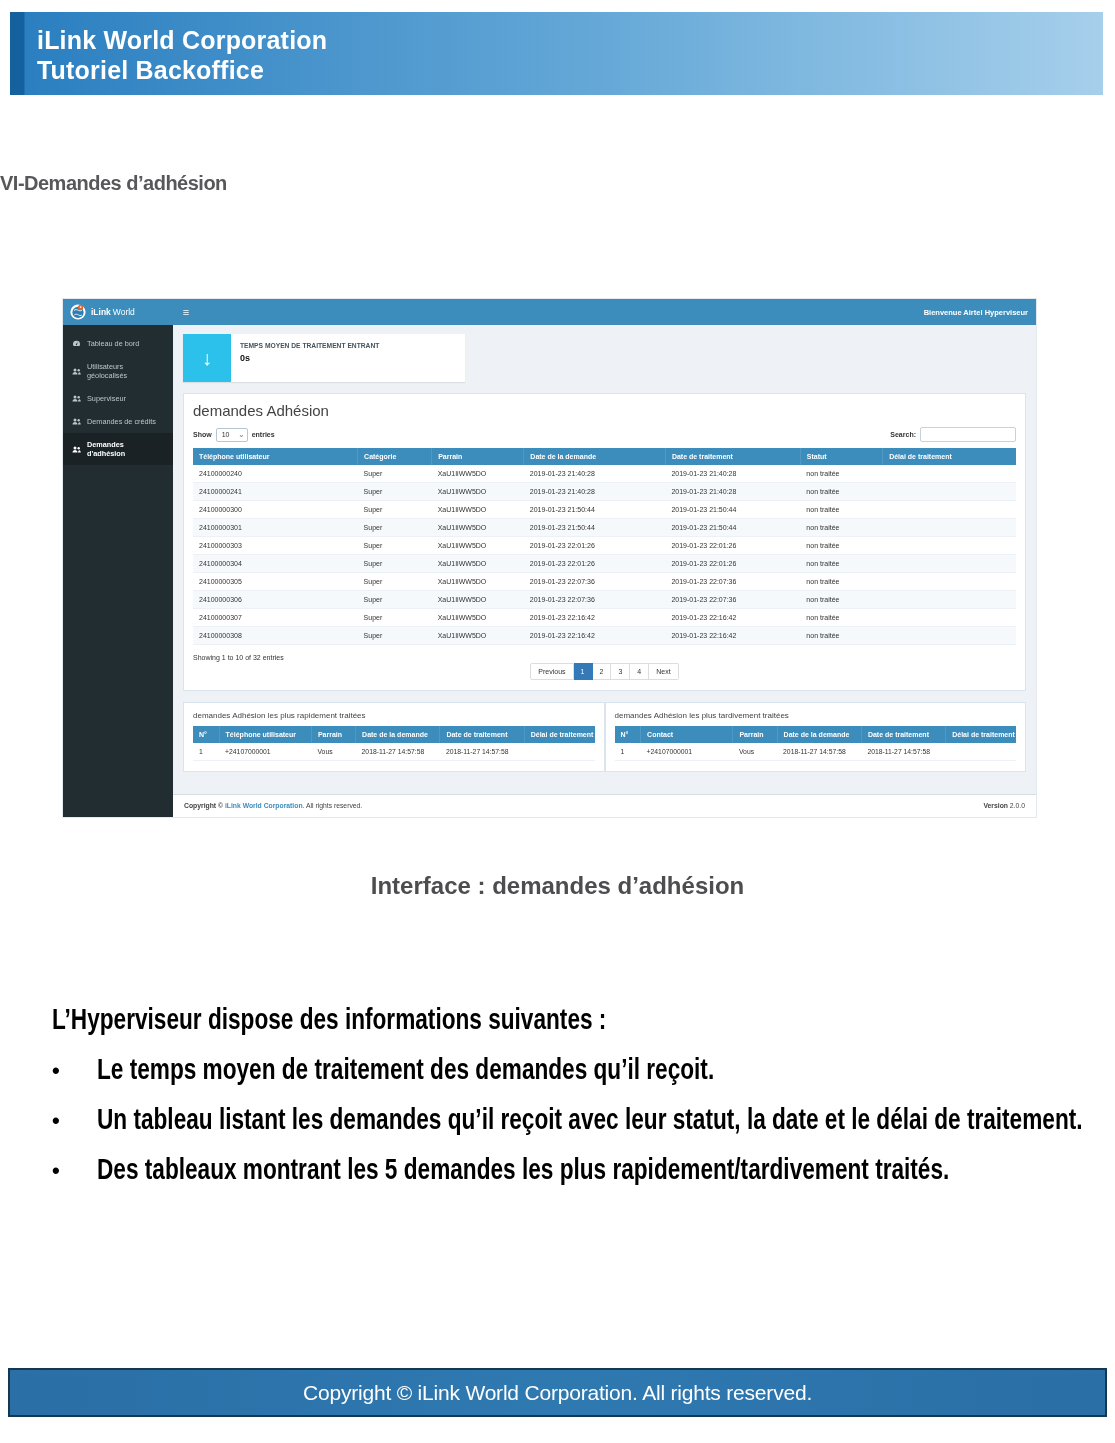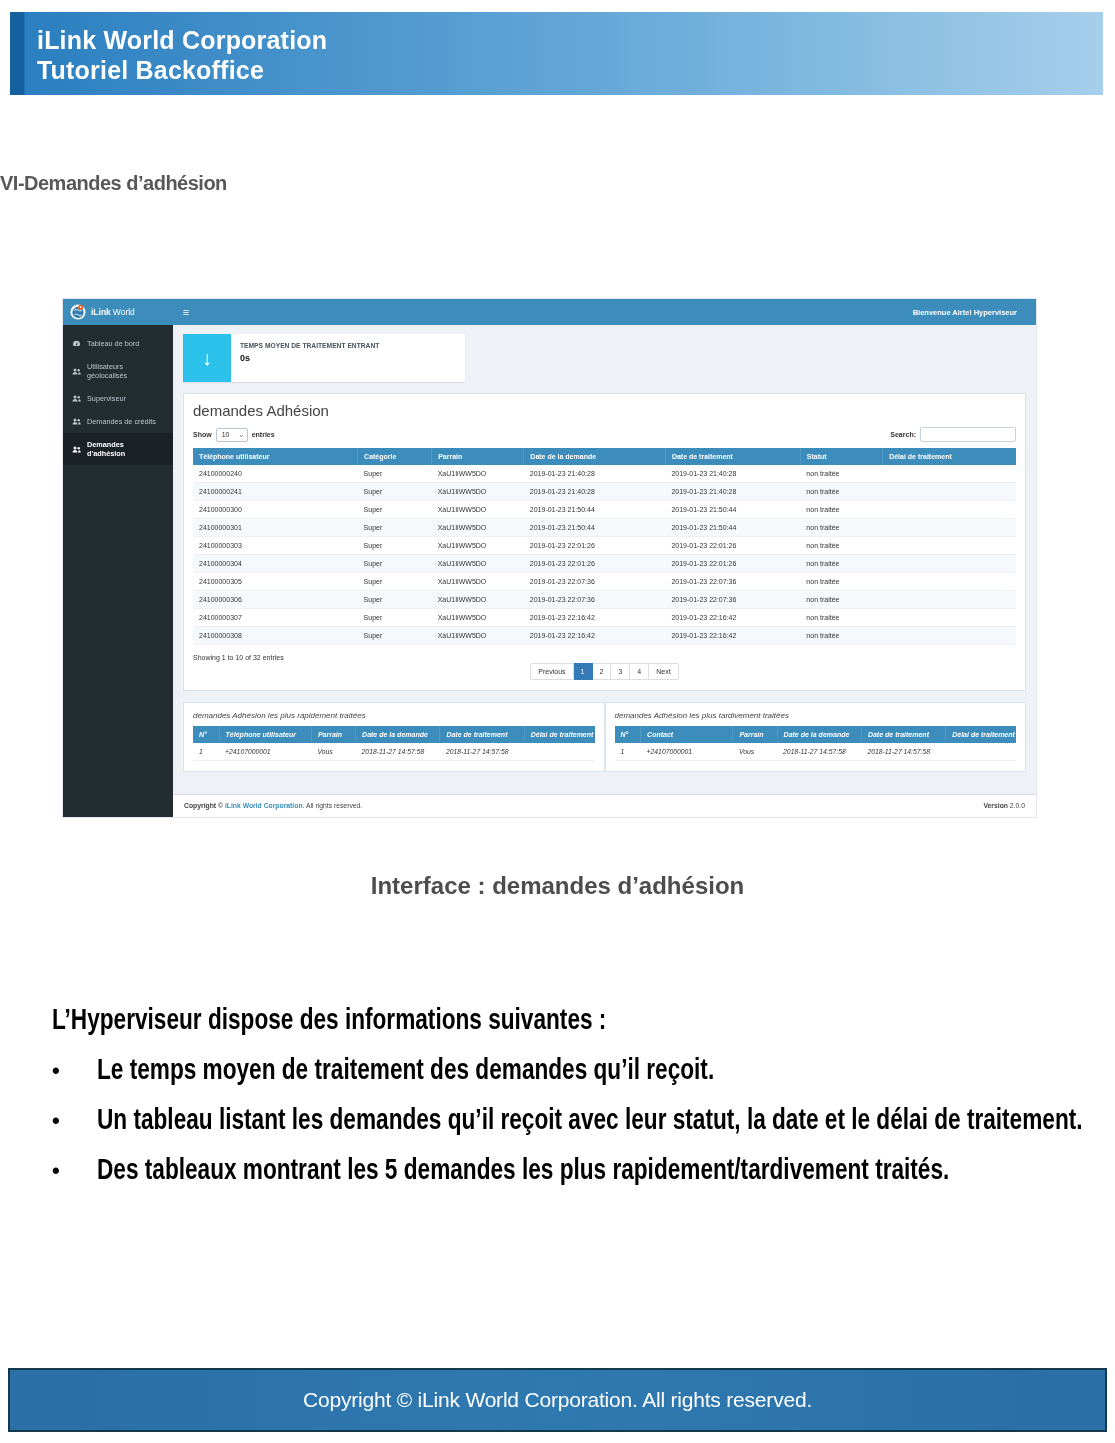--- a/index.html
+++ b/index.html
@@ -20,37 +20,37 @@
 
   .doc-caption { position:absolute; top:872px; left:0; width:100%; text-align:center;
     font-size:24px; font-weight:bold; color:#4d4d4f; }
 
   .info-block { position:absolute; top:1003px; left:52px; width:1010px; color:#000; }
   .cond { display:inline-block; transform:scaleX(.78); transform-origin:0 50%; white-space:nowrap; }
   .info-intro { font-size:29px; font-weight:bold; }
   .bullet-row { margin-top:17px; font-size:29px; font-weight:bold; display:flex; }
   .bullet-row .bullet { width:45px; flex:0 0 45px; font-size:22px; padding-top:5px; }
 
-  .doc-footer { position:absolute; left:8px; top:1368px; width:1099px; height:64px;
+  .doc-footer { position:absolute; left:8px; top:1368px; width:1099px; height:49px;
     background:linear-gradient(90deg,#2a6fa6,#2f79b1 50%,#2a6fa6);
     border:2px solid #14384f; display:flex; align-items:center; justify-content:center;
     color:#fff; font-size:21px; letter-spacing:-.2px; }
 
   
   .app { position:absolute; left:62px; top:298px; width:975px; height:520px;
     border:1px solid #e2e8ee; display:flex; flex-direction:column; background:#eef2f7;
     font-size:7px; color:#333; }
   .app-topbar { height:26px; flex:0 0 26px; background:#3c8dbc; display:flex; align-items:stretch; }
   .brand { width:110px; flex:0 0 110px; display:flex; align-items:center; gap:5px; padding-left:7px; color:#fff; }
   .brand-bold { font-weight:bold; font-size:8.5px; }
   .brand-rest { font-size:8.5px; font-weight:300; }
   .hamburger { width:26px; display:flex; align-items:center; justify-content:center;
     color:#fff; font-size:11px; cursor:pointer; }
   .topbar-spacer { flex:1; }
-  .welcome { display:flex; align-items:center; padding-right:19px; color:#fff; font-weight:bold; font-size:7.5px; }
+  .welcome { display:flex; align-items:center; padding-right:8px; color:#fff; font-weight:bold; font-size:7.5px; }
 
   .app-body { flex:1; display:flex; min-height:0; }
   .sidebar { width:110px; flex:0 0 110px; background:#222d32; padding-top:7px; }
   .side-item { display:flex; align-items:center; gap:6px; padding:7px 9px; color:#b8c7ce; font-size:7.3px; cursor:pointer; }
   .side-item svg { flex:0 0 9px; }
   .side-item.active { background:#1a2226; color:#fff; font-weight:bold; }
 
   .app-main { flex:1; background:#eef2f7; padding:9px 10px; display:flex; flex-direction:column; min-width:0; }
 
   .stat-card { width:282px; height:48px; background:#fff; display:flex; box-shadow:0 1px 1px rgba(0,0,0,.08); }
@@ -85,21 +85,21 @@
 
   .summary { font-size:7px; color:#333; margin-top:9px; }
   .pager-wrap { text-align:center; margin-top:2px; }
   .pager { display:inline-flex; }
   .page-btn { display:inline-block; border:1px solid #ddd; border-left:none; background:#fff;
     color:#333; font-size:7px; padding:4px 7px; cursor:pointer; }
   .page-btn.first { border-left:1px solid #ddd; border-radius:2px 0 0 2px; }
   .page-btn.last { border-radius:0 2px 2px 0; }
   .page-btn.active { background:#337ab7; border-color:#337ab7; color:#fff; }
 
-  .bottom-row { display:flex; gap:0; margin-top:11px;font-style:italic; }
+  .bottom-row { display:flex; gap:0; margin-top:11px; }
   .panel.small { flex:1; margin-top:0; }
   .panel.small .panel-title { font-size:8px; }
   .panel.small table.grid td { font-size:6.8px; }
   .sgrid col.s1{width:6.5%} .sgrid col.s2{width:23%} .sgrid col.s3{width:11%}
   .sgrid col.s4{width:21%} .sgrid col.s5{width:21%} .sgrid col.s6{width:17.5%}
 
   .main-spacer { flex:1; }
   .app-footer { background:#fff; border-top:1px solid #d6dde4; margin:0 -10px -9px;
     padding:7px 11px 8px; display:flex; justify-content:space-between; font-size:6.8px; color:#444; }
   .app-footer .b { font-weight:bold; }

